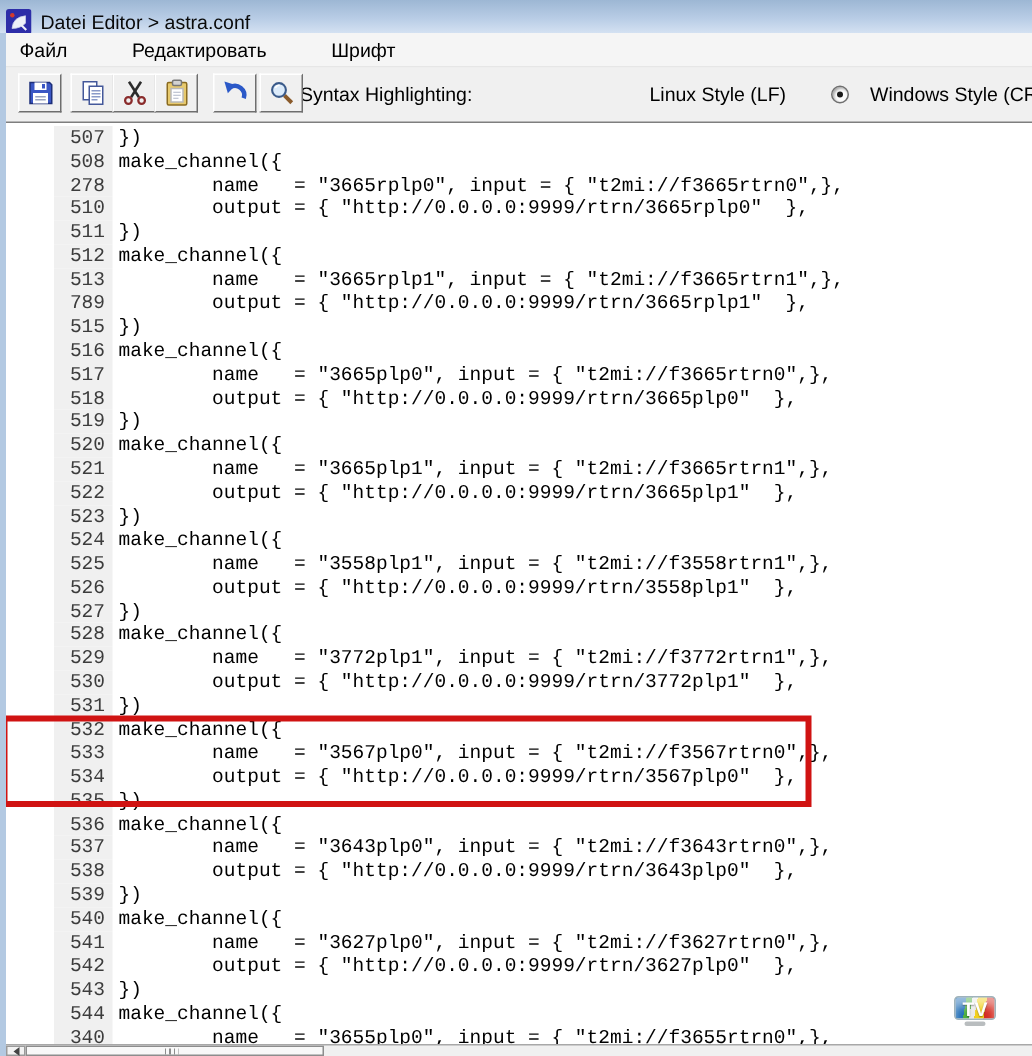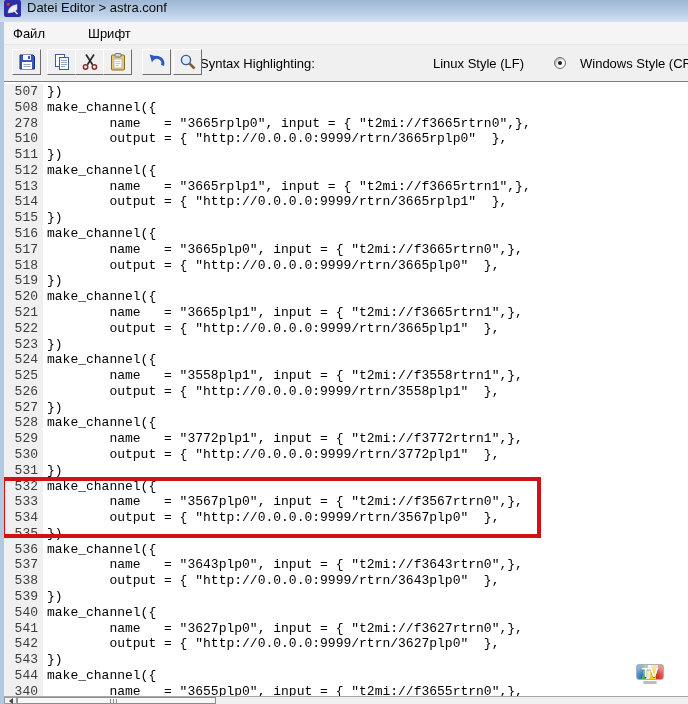--- a/index.html
+++ b/index.html
@@ -1,21 +1,21 @@
 <!DOCTYPE html>
 <html><head>
 <meta charset="utf-8">
 <style>
   html,body{margin:0;padding:0;}
   body{width:688px;height:704px;overflow:hidden;position:relative;background:#fff;
        font-family:"Liberation Sans",sans-serif;}
   .window{position:absolute;inset:0;}
   
   .titlebar{height:28px;background:linear-gradient(180deg,#9db7d4 0%,#b9cde6 45%,#d9e5f4 85%,#e8eff9 100%);
-    display:flex;padding-left:4px;box-sizing:border-box;}
+    display:flex;align-items:center;padding-left:4px;box-sizing:border-box;}
   .app-icon{width:17px;height:17px;display:inline-block;flex:none;}
   .title-text{font-size:13px;color:#0a0a0a;margin-left:6px;white-space:nowrap;}
   
   .body-wrap{position:absolute;top:22px;left:0;right:0;bottom:0;background:#f0f0f0;
     border-left:4px solid #b3c9e2;box-sizing:border-box;display:flex;flex-direction:column;}
   
   .menubar{height:22px;background:#f5f5f5;display:flex;align-items:center;font-size:13px;
     color:#000;border-bottom:1px solid #e6e6e6;flex:none;gap:24px;}
   .menu-item{padding:3px 10px 3px 9px;white-space:nowrap;}
   
@@ -38,21 +38,21 @@
     border-top:5px solid #000;}
   .radio{position:absolute;top:50%;transform:translateY(-50%);width:12px;height:12px;border-radius:50%;
     background:#fdfdfd;border:1px solid #6f6f6f;box-sizing:border-box;
     box-shadow:inset 1px 1px 2px rgba(0,0,0,.35);}
   .radio.checked::after{content:"";position:absolute;left:3px;top:3px;width:4px;height:4px;
     border-radius:50%;background:#1a1a1a;}
   
   .editor{position:relative;flex:1;background:#fff;overflow:hidden;
     font-family:"Liberation Mono","DejaVu Sans Mono",monospace;font-size:13px;}
   .rows{position:absolute;inset:0;padding-top:2px;}
-  .row{display:flex;height:15.79px;line-height:15.79px;white-space:pre;}
+  .row{display:flex;height:15.79px;line-height:15.79px;white-space:pre;margin-left:32px;}
   .lnum{width:39px;flex:none;text-align:right;padding-right:5px;box-sizing:border-box;
     background:#f0f0f0;color:#3c3c3c;}
   .lcode{padding-left:4px;color:#000;}
   .hl-box{position:absolute;left:-3px;width:540px;box-sizing:border-box;
     border:4px solid #d01312;pointer-events:none;}
   
   .tv-logo{position:absolute;left:631px;top:582px;width:30px;height:27px;}
   .tv-screen{position:relative;width:28px;height:16px;margin:0 auto;border-radius:3px;
     border:1px solid #9fb3bb;box-sizing:border-box;overflow:hidden;
     background:linear-gradient(100deg,#1f6db6 0%,#1f6db6 26%,#4caf3e 26% 40%,#e9e9e9 40% 52%,#f3d01c 52% 74%,#d42b20 74% 100%);
@@ -86,20 +86,21 @@
         <circle cx="4.2" cy="4.2" r="1.5" fill="#d23a2e"></circle>
       </svg>
     </span>
     <span class="title-text">Datei Editor &gt; astra.conf</span>
   </div>
 
   <div class="body-wrap">
 
     <div class="menubar" id="menubar">
         <div class="menu-item">Файл</div>
+        <div class="menu-item">Редактировать</div>
         <div class="menu-item">Шрифт</div>
       </div>
 
     <div class="toolbar" id="toolbar">
       <span class="tb-label" style="left:196px">Syntax Highlighting:</span>
       <span class="tb-label" style="left:429px">Linux Style (LF)</span>
       <span class="radio checked" style="left:550px"></span>
       <span class="tb-label" style="left:576px">Windows Style (CR/LF)</span>
     <div class="tbtn" style="left: 8px;">
           <span>
@@ -163,21 +164,21 @@
 
     <div class="editor">
       <div class="rows" id="rows">
           <div class="row"><span class="lnum">507</span><span class="lcode">})</span></div>
           <div class="row"><span class="lnum">508</span><span class="lcode">make_channel({</span></div>
           <div class="row"><span class="lnum">278</span><span class="lcode">        name   = "3665rplp0", input = { "t2mi://f3665rtrn0",},</span></div>
           <div class="row"><span class="lnum">510</span><span class="lcode">        output = { "http://0.0.0.0:9999/rtrn/3665rplp0"  },</span></div>
           <div class="row"><span class="lnum">511</span><span class="lcode">})</span></div>
           <div class="row"><span class="lnum">512</span><span class="lcode">make_channel({</span></div>
           <div class="row"><span class="lnum">513</span><span class="lcode">        name   = "3665rplp1", input = { "t2mi://f3665rtrn1",},</span></div>
-          <div class="row"><span class="lnum">514</span><span class="lcode">        output = { "http://0.0.0.0:9999/rtrn/3665rplp1"  },</span></div>
+          <div class="row"><span class="lnum">789</span><span class="lcode">        output = { "http://0.0.0.0:9999/rtrn/3665rplp1"  },</span></div>
           <div class="row"><span class="lnum">515</span><span class="lcode">})</span></div>
           <div class="row"><span class="lnum">516</span><span class="lcode">make_channel({</span></div>
           <div class="row"><span class="lnum">517</span><span class="lcode">        name   = "3665plp0", input = { "t2mi://f3665rtrn0",},</span></div>
           <div class="row"><span class="lnum">518</span><span class="lcode">        output = { "http://0.0.0.0:9999/rtrn/3665plp0"  },</span></div>
           <div class="row"><span class="lnum">519</span><span class="lcode">})</span></div>
           <div class="row"><span class="lnum">520</span><span class="lcode">make_channel({</span></div>
           <div class="row"><span class="lnum">521</span><span class="lcode">        name   = "3665plp1", input = { "t2mi://f3665rtrn1",},</span></div>
           <div class="row"><span class="lnum">522</span><span class="lcode">        output = { "http://0.0.0.0:9999/rtrn/3665plp1"  },</span></div>
           <div class="row"><span class="lnum">523</span><span class="lcode">})</span></div>
           <div class="row"><span class="lnum">524</span><span class="lcode">make_channel({</span></div>

